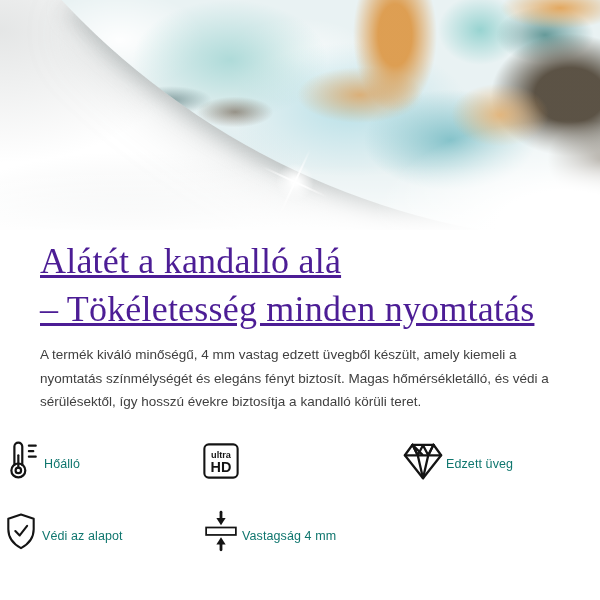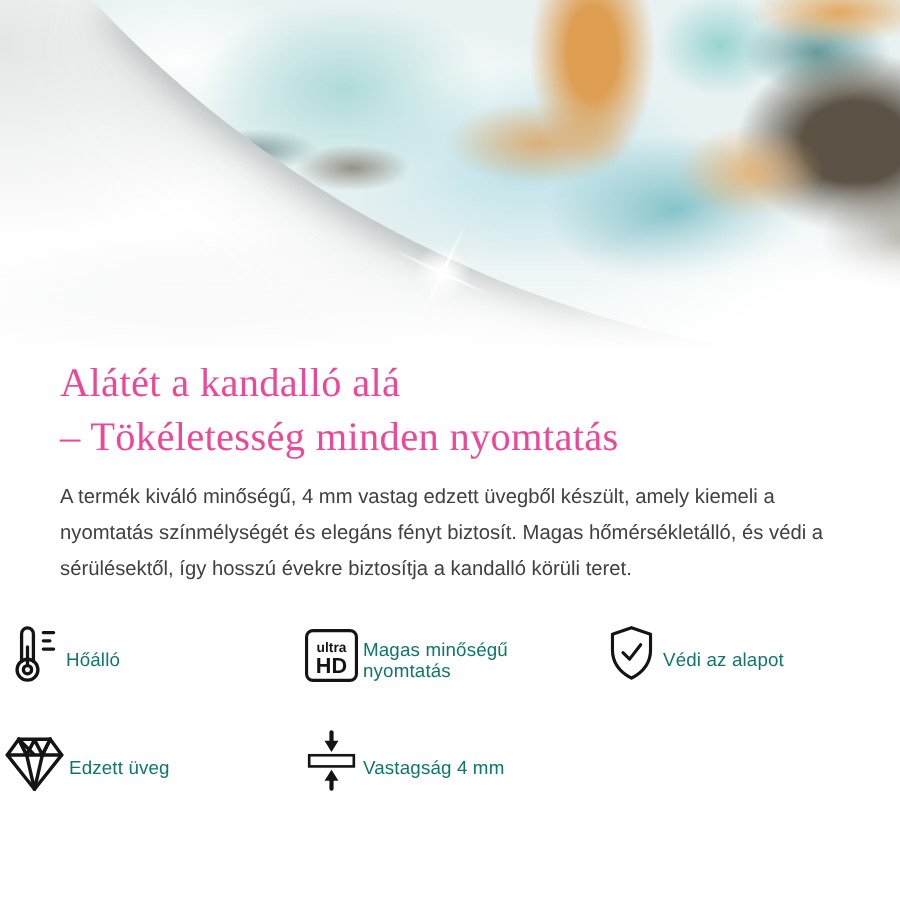--- a/index.html
+++ b/index.html
@@ -61,22 +61,22 @@
   .sparkle::before,.sparkle::after{
     content:"";position:absolute;background:linear-gradient(90deg, rgba(255,255,255,0), #fff 45% 55%, rgba(255,255,255,0));
   }
   .sparkle::before{left:-4px;right:-4px;top:31px;height:2px;}
   .sparkle::after{top:-4px;bottom:-4px;left:31px;width:2px;
     background:linear-gradient(180deg, rgba(255,255,255,0), #fff 45% 55%, rgba(255,255,255,0));}
   
   .content{padding:8px 40px 0 40px;}
   h1{
     font-family:"Liberation Serif","DejaVu Serif",serif;
-    font-weight:400;font-size:27px;line-height:1.32;color:#ec4899;
-    margin:0 0 10px 0;letter-spacing:.2px;
+    font-weight:400;font-size:36px;line-height:1.32;color:#4c1d95;
+    margin:0 0 10px 0;letter-spacing:.2px;text-decoration:underline;
   }
   .desc{
     font-size:13.5px;line-height:1.75;color:#404040;margin:0;max-width:520px;
   }
   
   .features{
     display:grid;grid-template-columns:repeat(3,200px);row-gap:26px;
     margin-top:22px;
   }
   .feature{display:flex;flex-direction:row;align-items:center;}
@@ -119,42 +119,41 @@
   </div>
 
   <div class="feature">
     <div class="icon">
       <svg width="42" height="42" viewBox="0 0 48 48">
         <rect class="stroke" x="5" y="5" width="38" height="38" rx="5" stroke-width="2.6"></rect>
         <text class="hd-text" x="24" y="21" font-size="10.5" font-weight="bold" text-anchor="middle">ultra</text>
         <text class="hd-text" x="24" y="37" font-size="16.5" font-weight="bold" text-anchor="middle">HD</text>
       </svg>
     </div>
-    <div class="label">Magas minőségű nyomtatás</div>
-  </div>
-
-  <div class="feature">
-    <div class="icon">
-      <svg width="42" height="45" viewBox="0 0 48 48">
-        <path class="stroke" stroke-width="2.6" d="M24 4.5 L38.5 9.5 V21.5 C38.5 32 32.5 38.5 24 43 C15.5 38.5 9.5 32 9.5 21.5 V9.5 Z"></path>
-        <path class="stroke" stroke-width="2.6" d="M17.5 23.5 L22.5 28.5 L31 17.5"></path>
-      </svg>
-    </div>
-    <div class="label">Védi az alapot</div>
   </div>
 
   <div class="feature">
     <div class="icon">
       <svg width="46" height="42" viewBox="0 0 48 44">
         <path class="stroke" stroke-width="2.2" d="M13 5 H35 L43 16 L24 40 L5 16 Z"></path>
         <path class="stroke" stroke-width="2" d="M5 16 H43 M13 5 L18.5 16 L24 40 M35 5 L29.5 16 L24 40 M13 5 L24 16? "></path>
         <path class="stroke" stroke-width="2" d="M13 5 L18.5 16 M35 5 L29.5 16 M18.5 16 L24 5.5 L29.5 16"></path>
       </svg>
     </div>
     <div class="label">Edzett üveg</div>
+  </div>
+
+  <div class="feature">
+    <div class="icon">
+      <svg width="42" height="45" viewBox="0 0 48 48">
+        <path class="stroke" stroke-width="2.6" d="M24 4.5 L38.5 9.5 V21.5 C38.5 32 32.5 38.5 24 43 C15.5 38.5 9.5 32 9.5 21.5 V9.5 Z"></path>
+        <path class="stroke" stroke-width="2.6" d="M17.5 23.5 L22.5 28.5 L31 17.5"></path>
+      </svg>
+    </div>
+    <div class="label">Védi az alapot</div>
   </div>
 
 
   <div class="feature">
     <div class="icon">
       <svg width="42" height="46" viewBox="0 0 48 48">
         <rect x="7" y="20" width="34" height="8.5" fill="url(#stripes45)" stroke="#141414" stroke-width="2"></rect>
         <path d="M24 2.5 V9" stroke="#141414" stroke-width="3.2" stroke-linecap="round" fill="none"></path>
         <path d="M24 17.5 L18.7 9 H29.3 Z" fill="#141414"></path>
         <path d="M24 45.5 V39" stroke="#141414" stroke-width="3.2" stroke-linecap="round" fill="none"></path>

